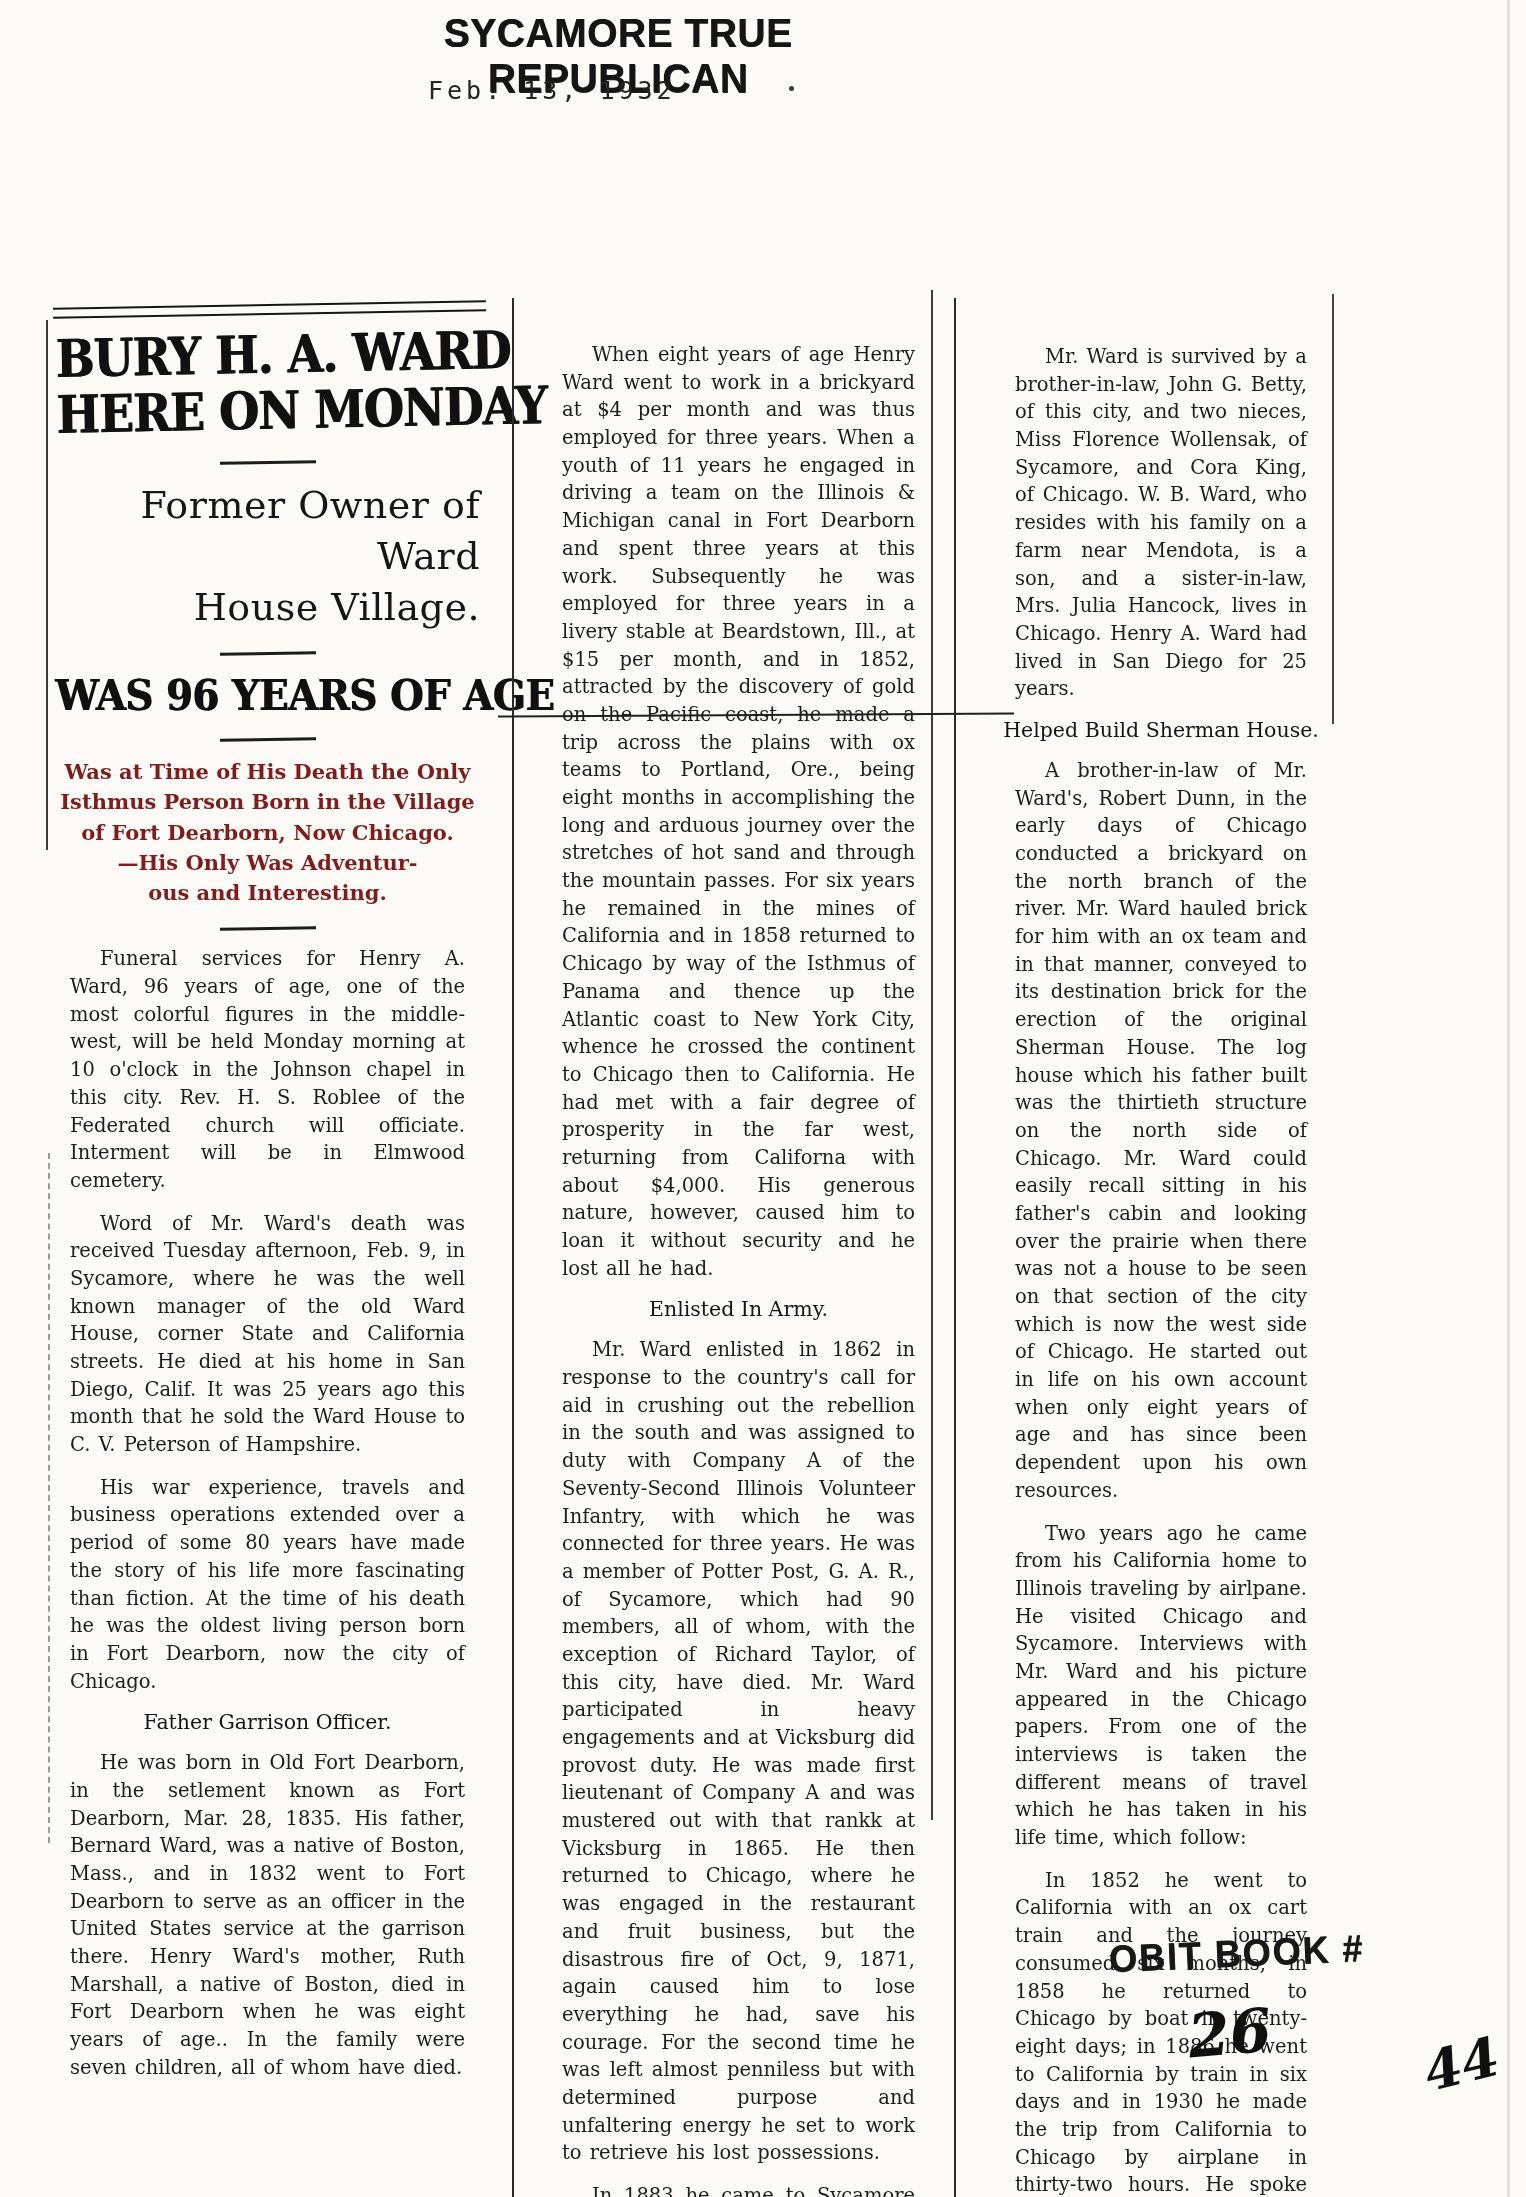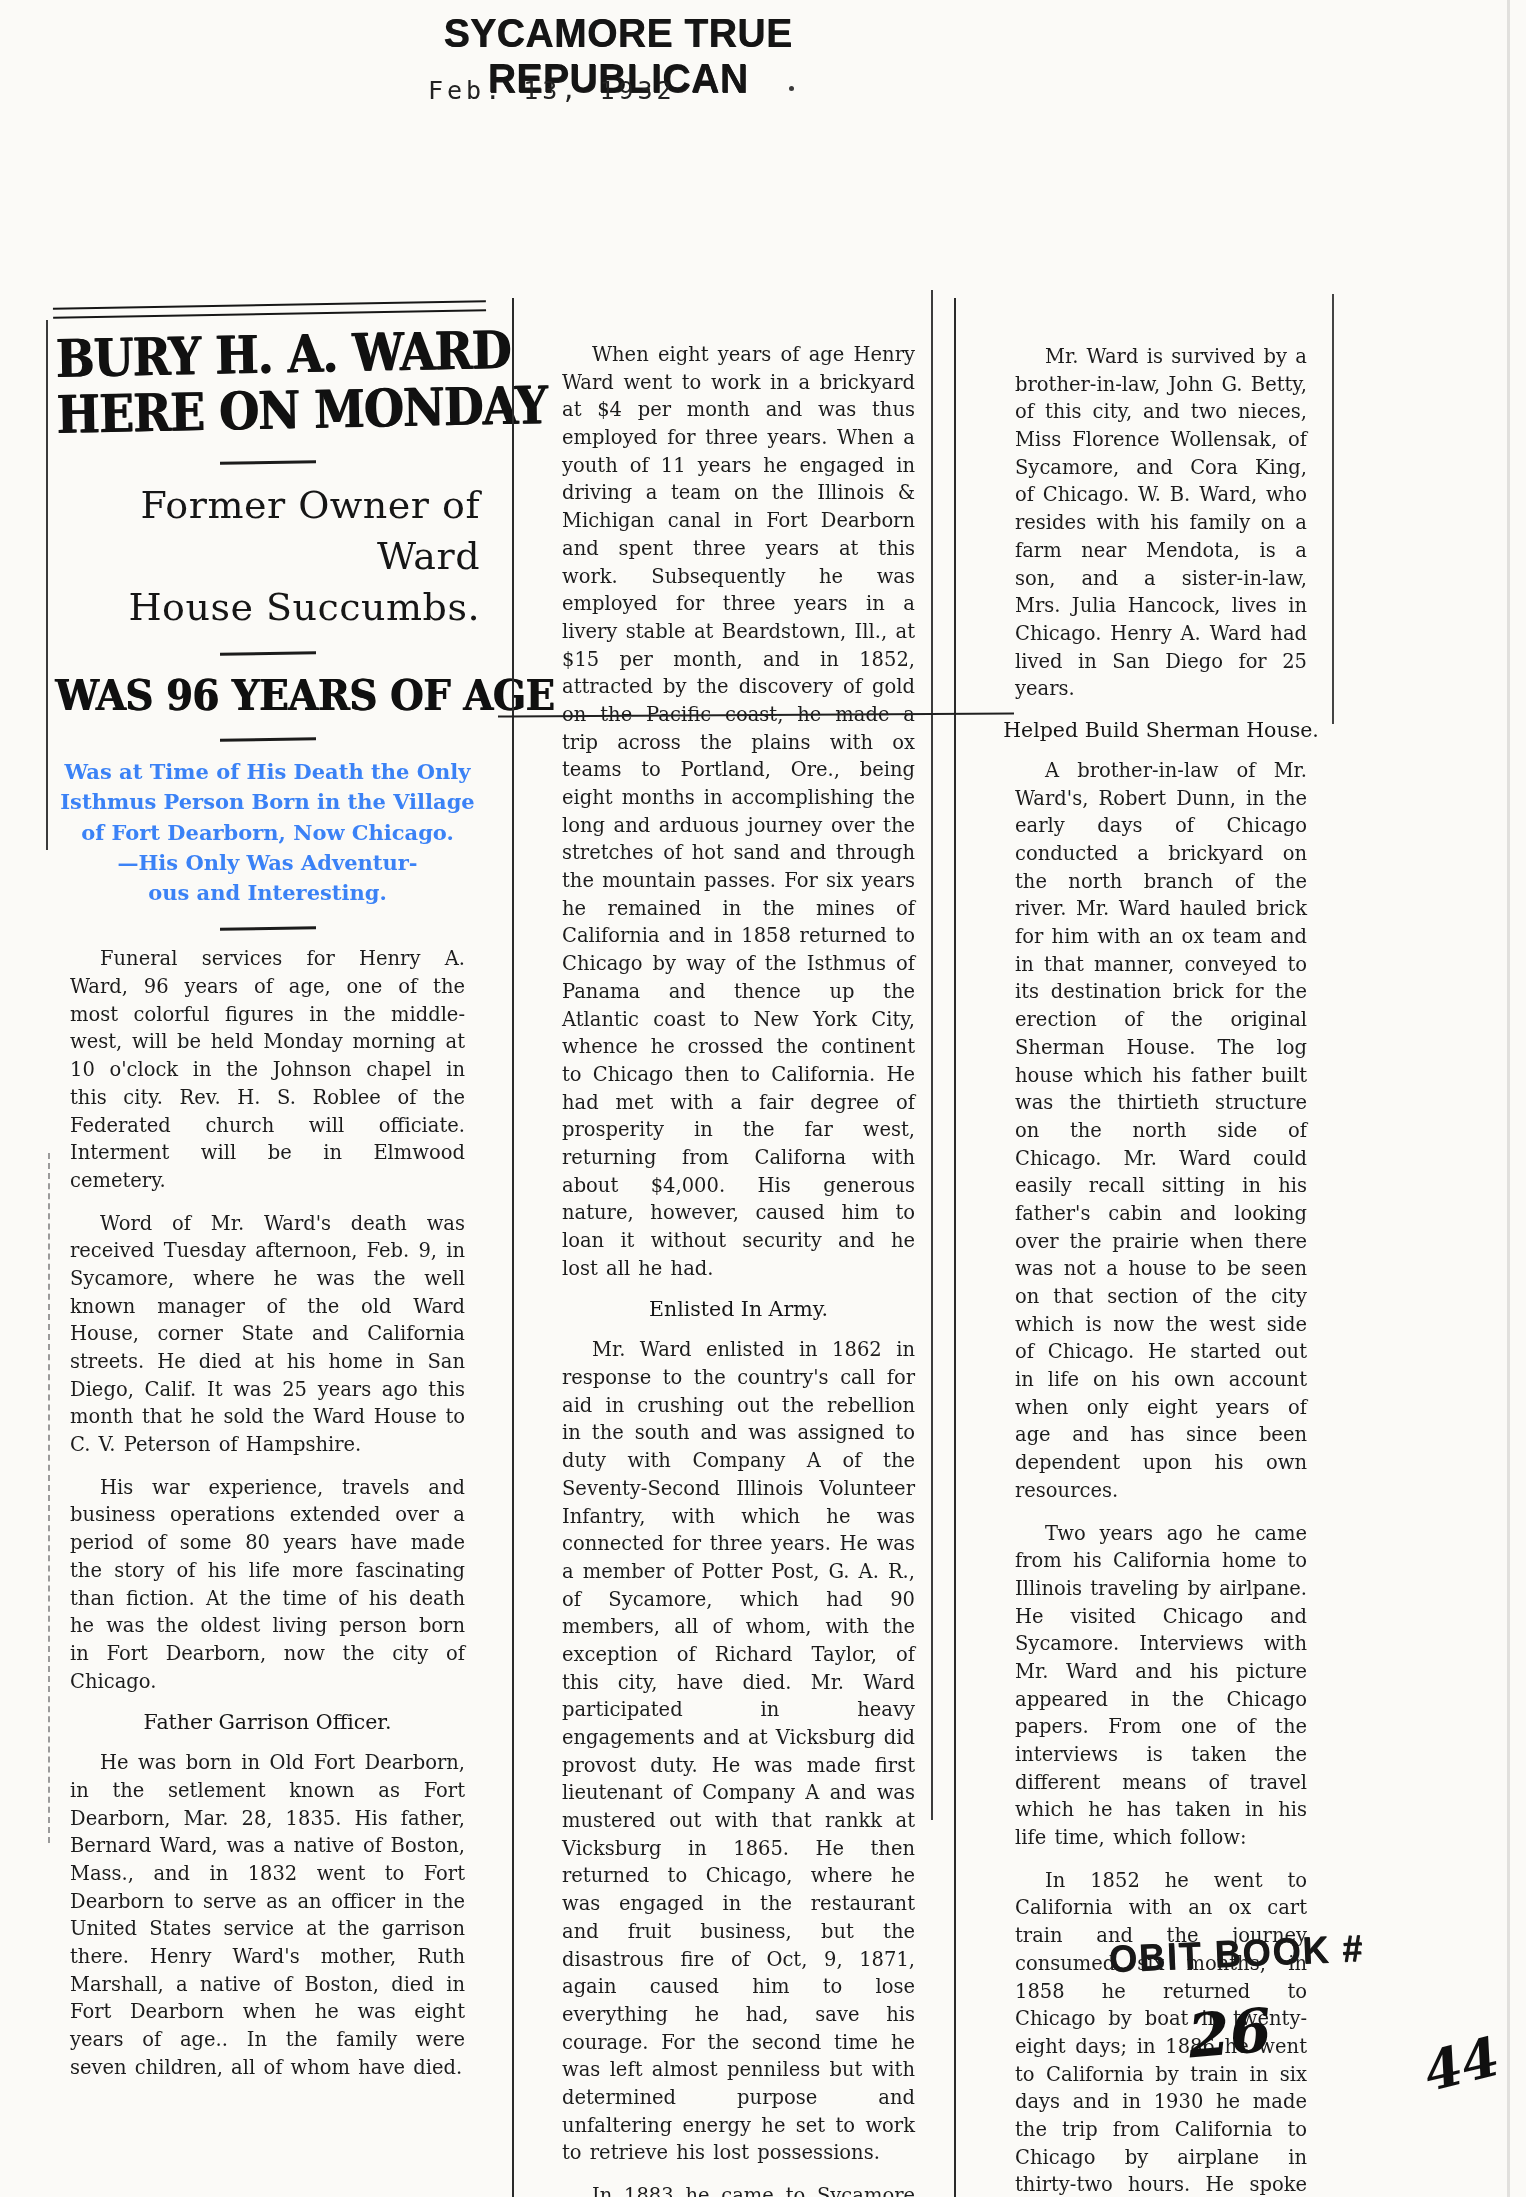--- a/index.html
+++ b/index.html
@@ -86,21 +86,21 @@
     color:#161616; letter-spacing:0.5px;
   }
   .banner {
     font-size:43px; font-weight:700; letter-spacing:-0.5px;
     color:#101010; white-space:nowrap;
     transform:scaleX(0.9); transform-origin:left top;
     text-shadow:1px 0 0 #101010;
   }
   .summary {
     font-weight:700; font-size:21px; line-height:1.45;
-    text-align:center; color:#3b82f6;
+    text-align:center; color:#7f1d1d;
   }
   
   .para {
     margin:15px; text-align:justify; text-indent:30px;
     font-size:19.5px; line-height:1.42;
     word-spacing:2px; color:#1c1c1c;
   }
   .col-subhead {
     margin:6px 0 4px 0; text-align:center;
     font-weight:400; font-size:20.5px; color:#151515;
@@ -147,21 +147,21 @@
 
   <div class="col col-left">
     <div class="headline-rule"></div>
     <div class="headline">
         <div class="headline-line">BURY H. A. WARD</div>
         <div class="headline-line">HERE ON MONDAY</div>
       </div>
     <div class="divider"></div>
     <div class="deck">
         <div class="deck-line">Former Owner of Ward</div>
-        <div class="deck-line">House Succumbs.</div>
+        <div class="deck-line">House Village.</div>
       </div>
     <div class="divider"></div>
     <div class="banner">WAS 96 YEARS OF AGE</div>
     <div class="divider"></div>
     <div class="summary">
         <div class="summary-line">Was at Time of His Death the Only</div>
         <div class="summary-line">Isthmus Person Born in the Village</div>
         <div class="summary-line">of Fort Dearborn, Now Chicago.</div>
         <div class="summary-line">—His Only Was Adventur-</div>
         <div class="summary-line">ous and Interesting.</div>

